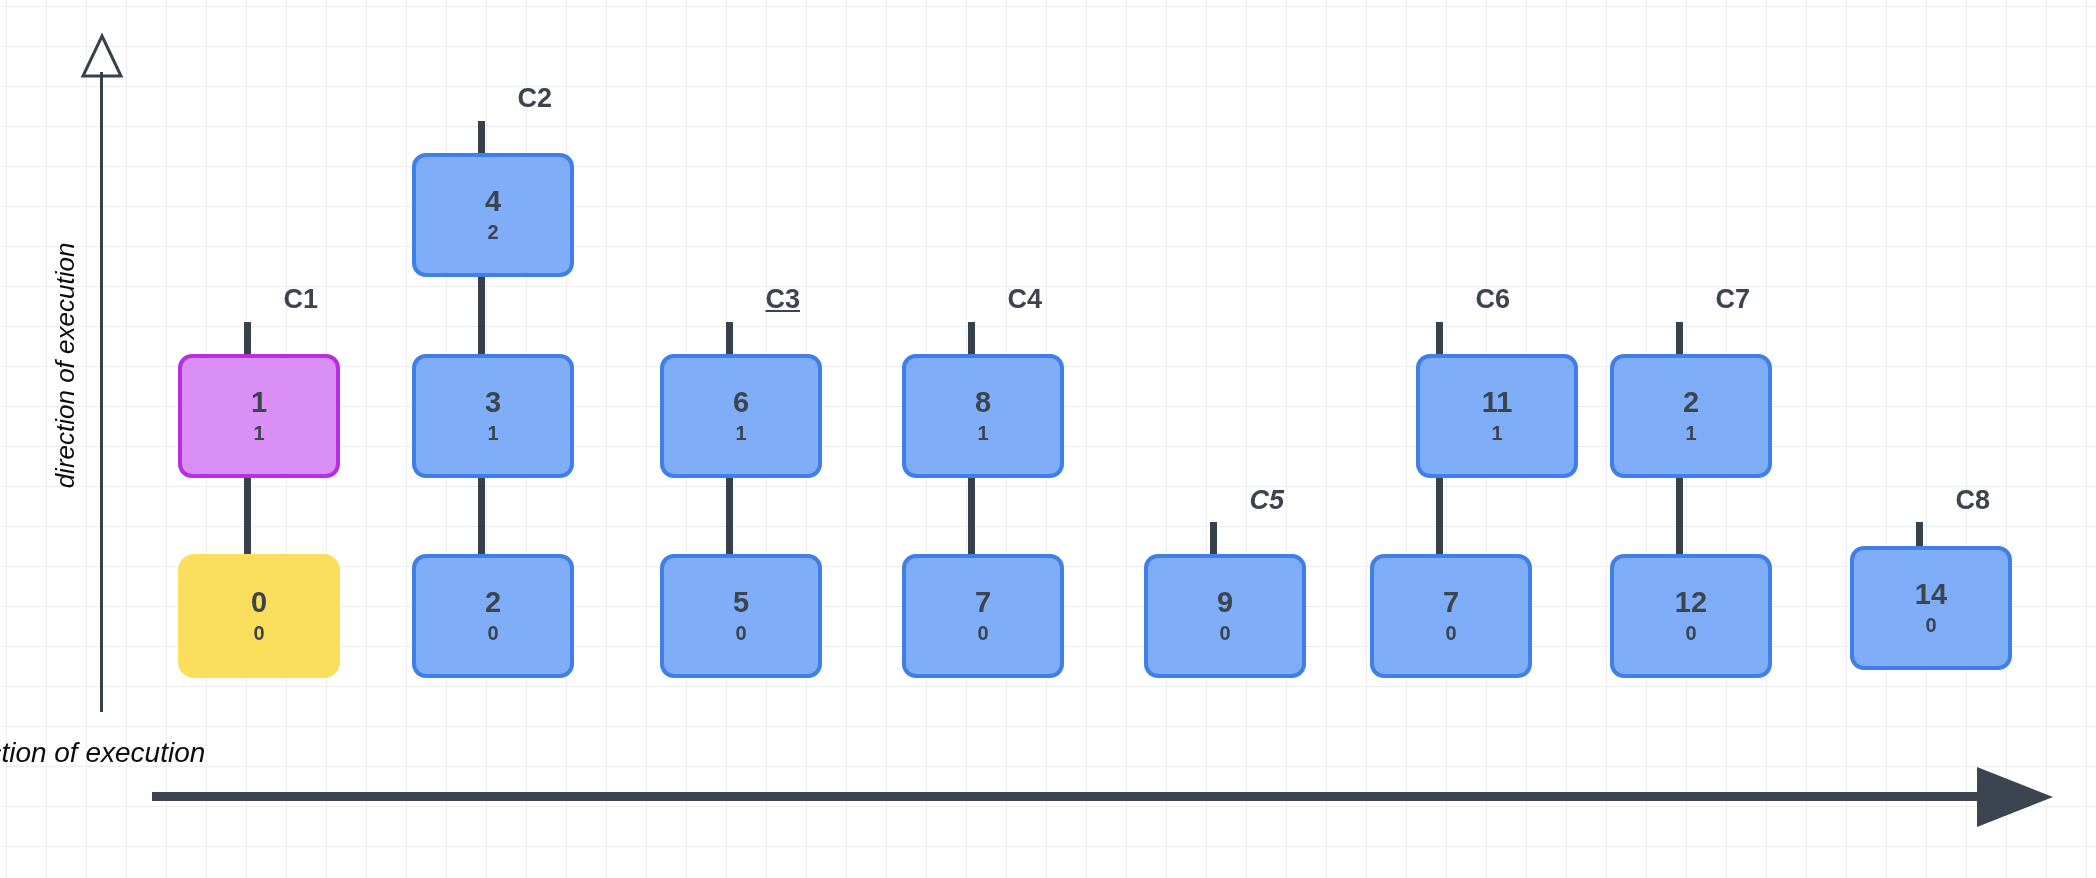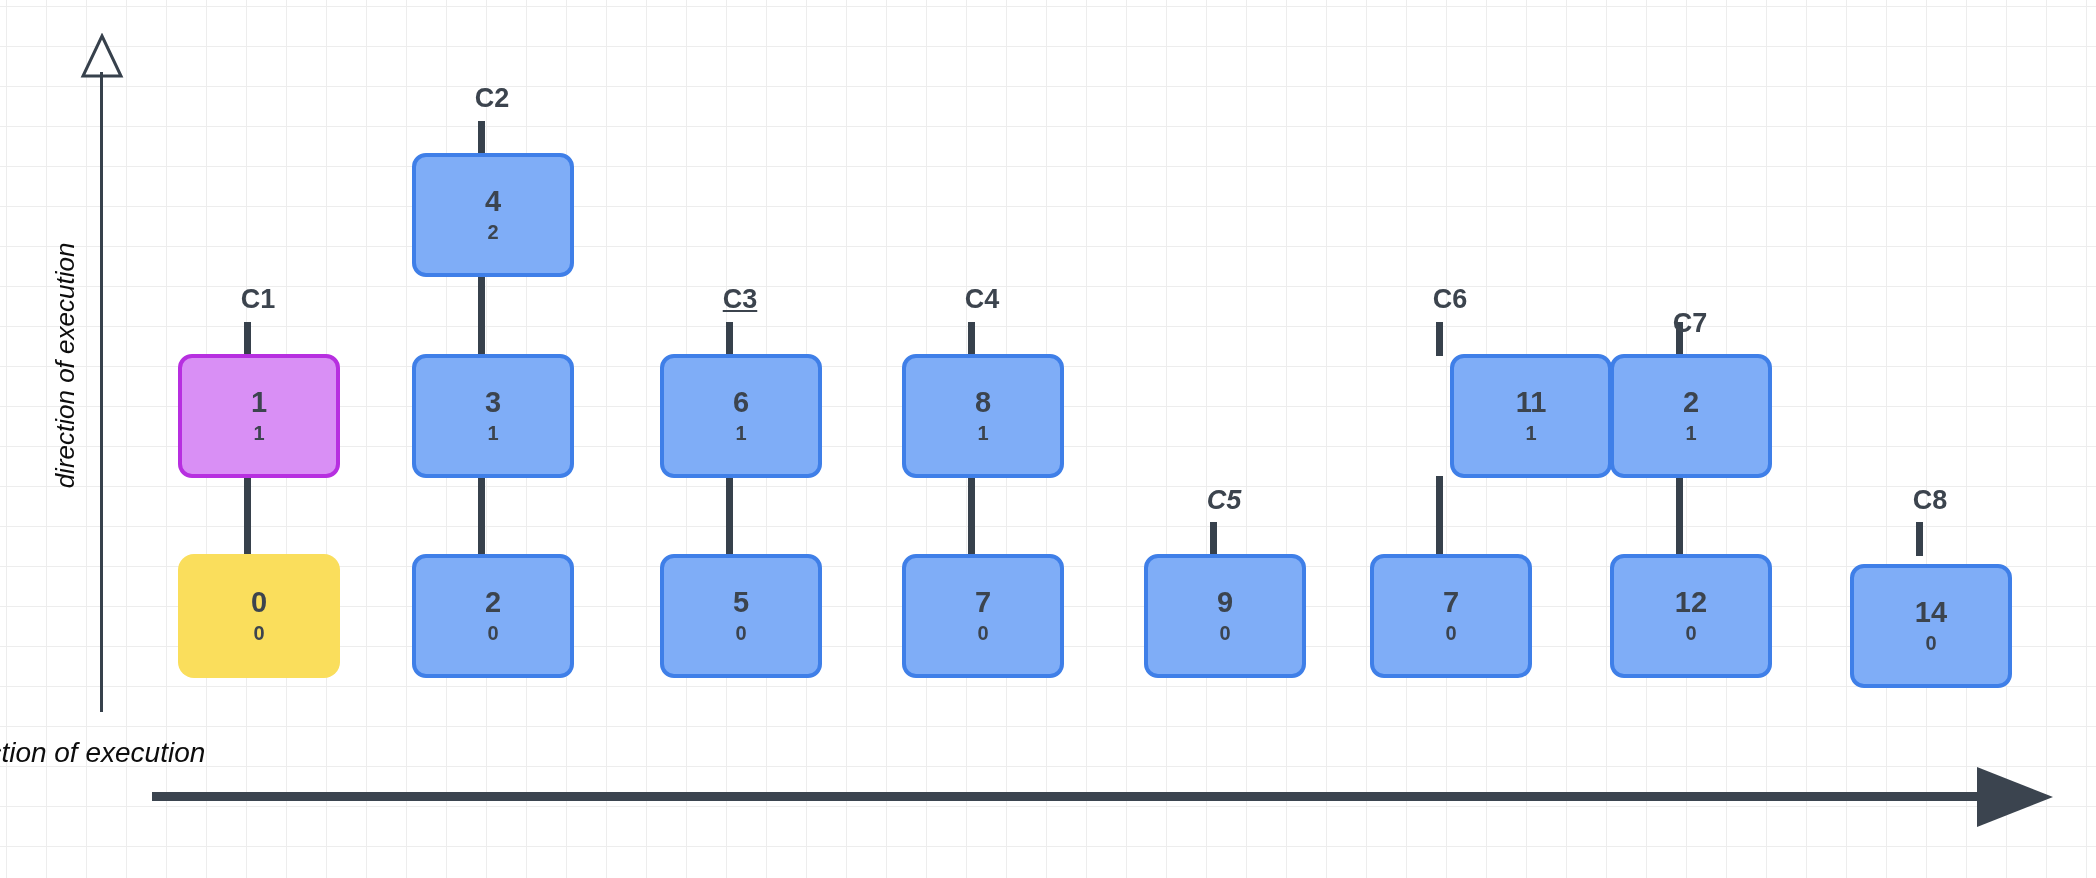--- a/index.html
+++ b/index.html
@@ -148,21 +148,21 @@
     background: #37414c;
     z-index: 1;
   }
 
   
   .col-label {
     position: absolute;
     font-size: 27px;
     font-weight: bold;
     color: #3c444e;
-    text-align: center;
+    text-align: right;
     width: 120px;
     z-index: 4;
   }
 </style>
 </head>
 <body>
 
 <div id="canvas">
 
   <div class="v-axis-head">
@@ -235,40 +235,40 @@
       </div>
       <div class="stub" style="left: 1210px; top: 522px; height: 34px;"></div>
       <div class="col-label" style="left: 1164px; top: 485px; font-style: italic;">C5</div>
       <div class="node blue" style="left: 1144px; top: 554px;">
         <div class="node-id">9</div>
         <div class="node-sub">0</div>
       </div>
       <div class="edge" style="left: 1436px; top: 476px; height: 82px;"></div>
       <div class="stub" style="left: 1436px; top: 322px; height: 34px;"></div>
       <div class="col-label" style="left: 1390px; top: 284px;">C6</div>
-      <div class="node blue" style="left: 1450px; top: 354px;">
+      <div class="node blue" style="left: 1416px; top: 354px;">
         <div class="node-id">11</div>
         <div class="node-sub">1</div>
       </div>
       <div class="node blue" style="left: 1370px; top: 554px;">
         <div class="node-id">7</div>
         <div class="node-sub">0</div>
       </div>
       <div class="edge" style="left: 1676px; top: 476px; height: 82px;"></div>
       <div class="stub" style="left: 1676px; top: 322px; height: 34px;"></div>
-      <div class="col-label" style="left: 1630px; top: 284px; margin-top: 24px;">C7</div>
+      <div class="col-label" style="left: 1630px; top: 284px;">C7</div>
       <div class="node blue" style="left: 1610px; top: 354px;">
         <div class="node-id">2</div>
         <div class="node-sub">1</div>
       </div>
       <div class="node blue" style="left: 1610px; top: 554px;">
         <div class="node-id">12</div>
         <div class="node-sub">0</div>
       </div>
       <div class="stub" style="left: 1916px; top: 522px; height: 34px;"></div>
       <div class="col-label" style="left: 1870px; top: 485px;">C8</div>
-      <div class="node blue" style="left: 1850px; top: 564px;">
+      <div class="node blue" style="left: 1850px; top: 546px;">
         <div class="node-id">14</div>
         <div class="node-sub">0</div>
       </div>
     </div>
 
 </div>
 
 </body></html>

